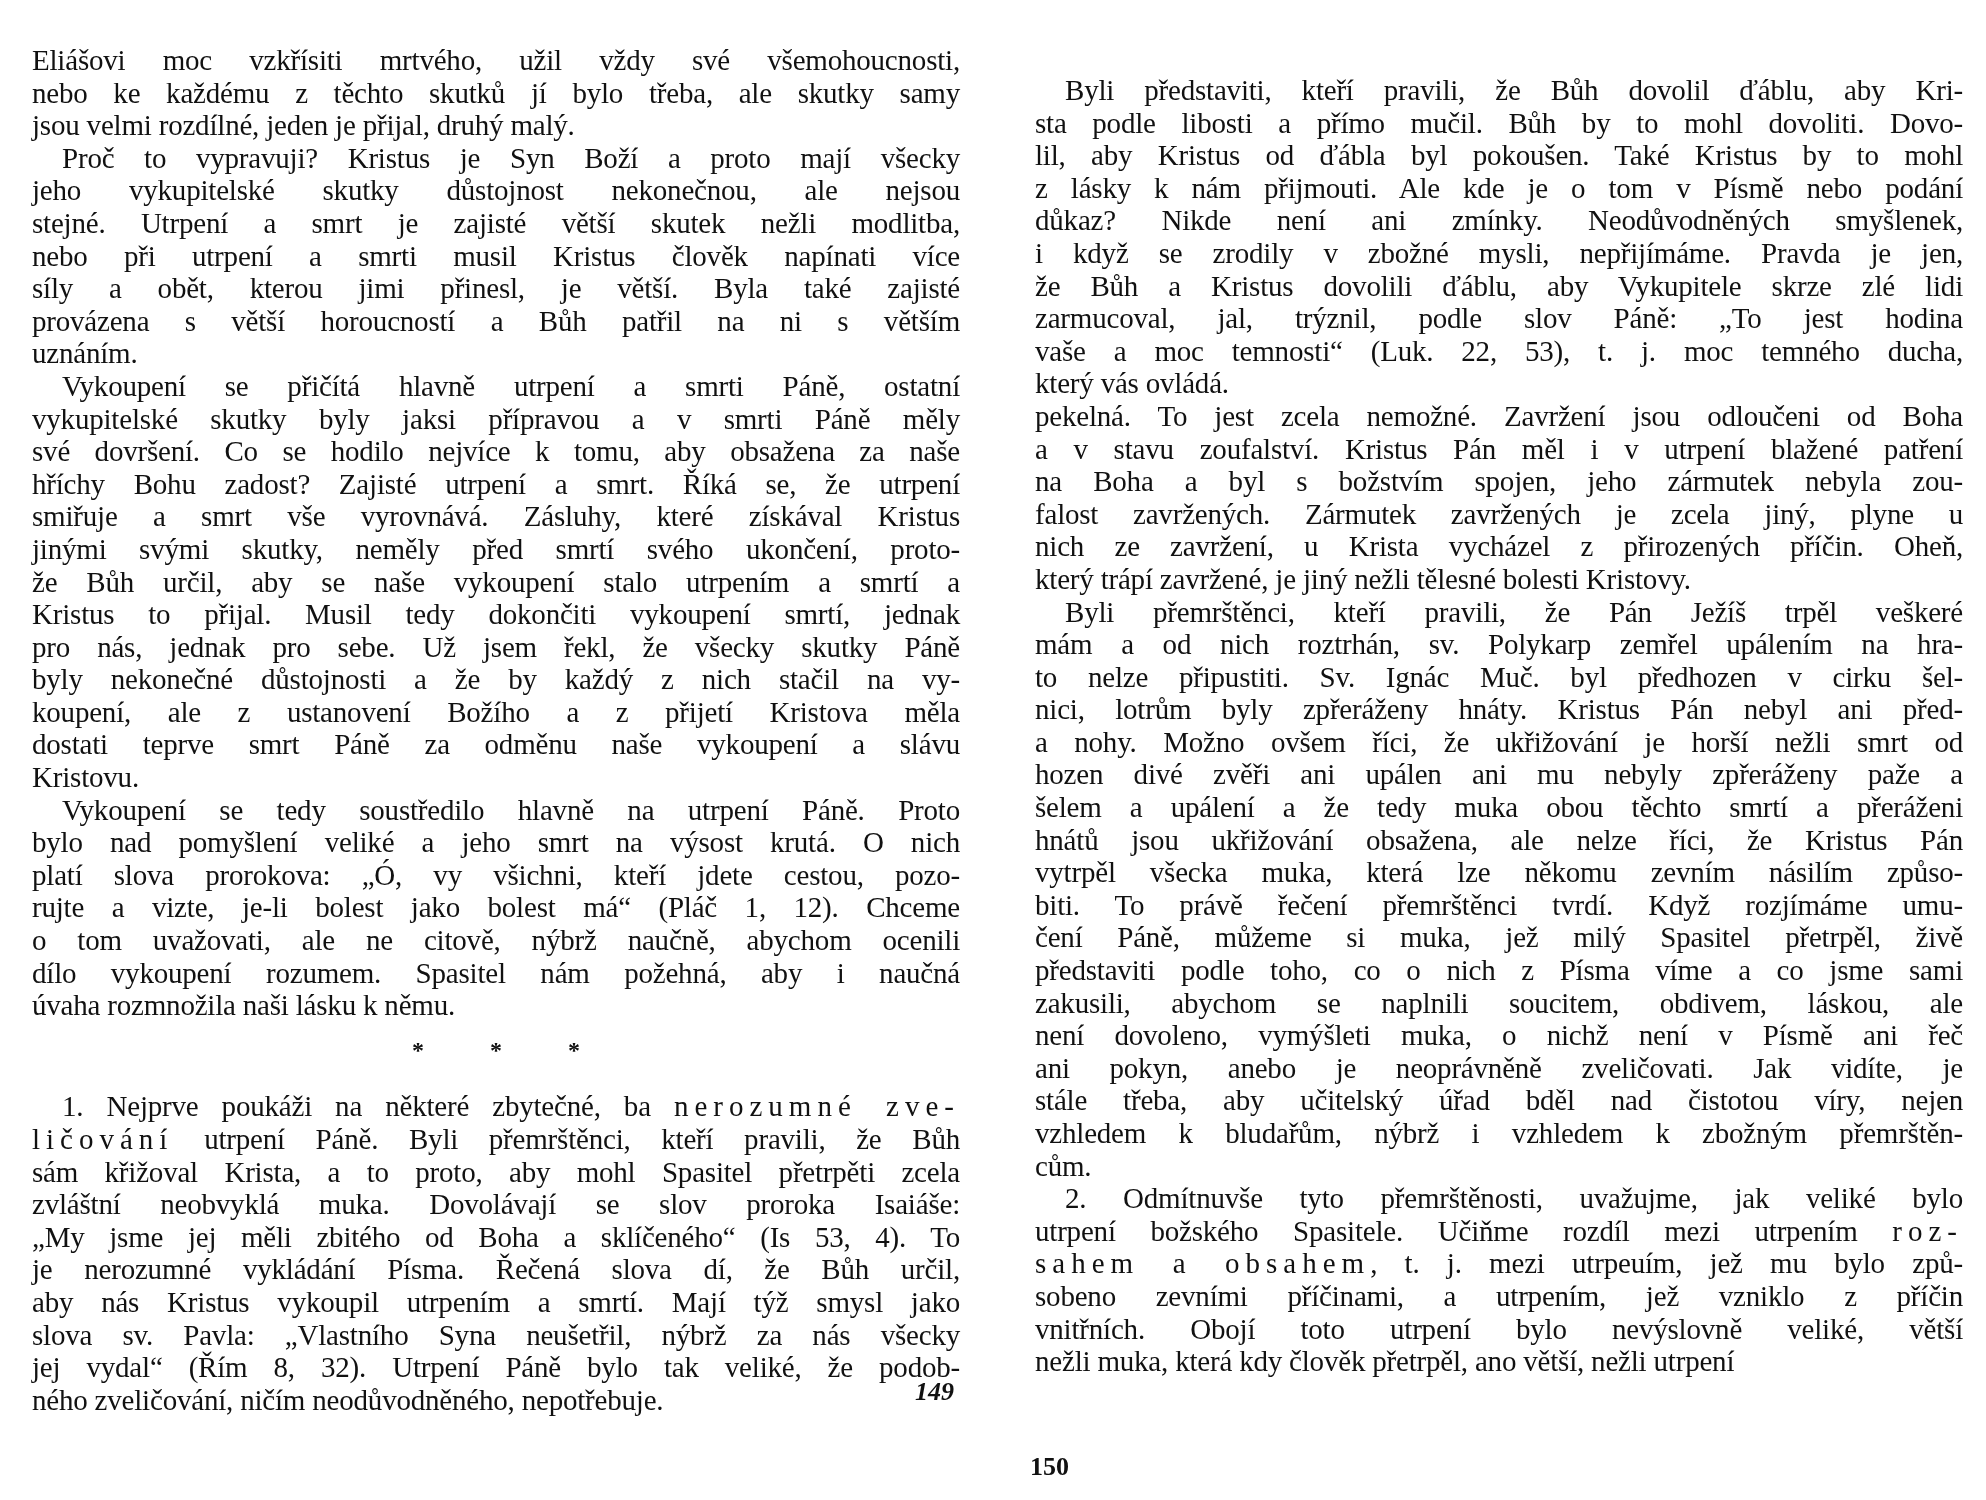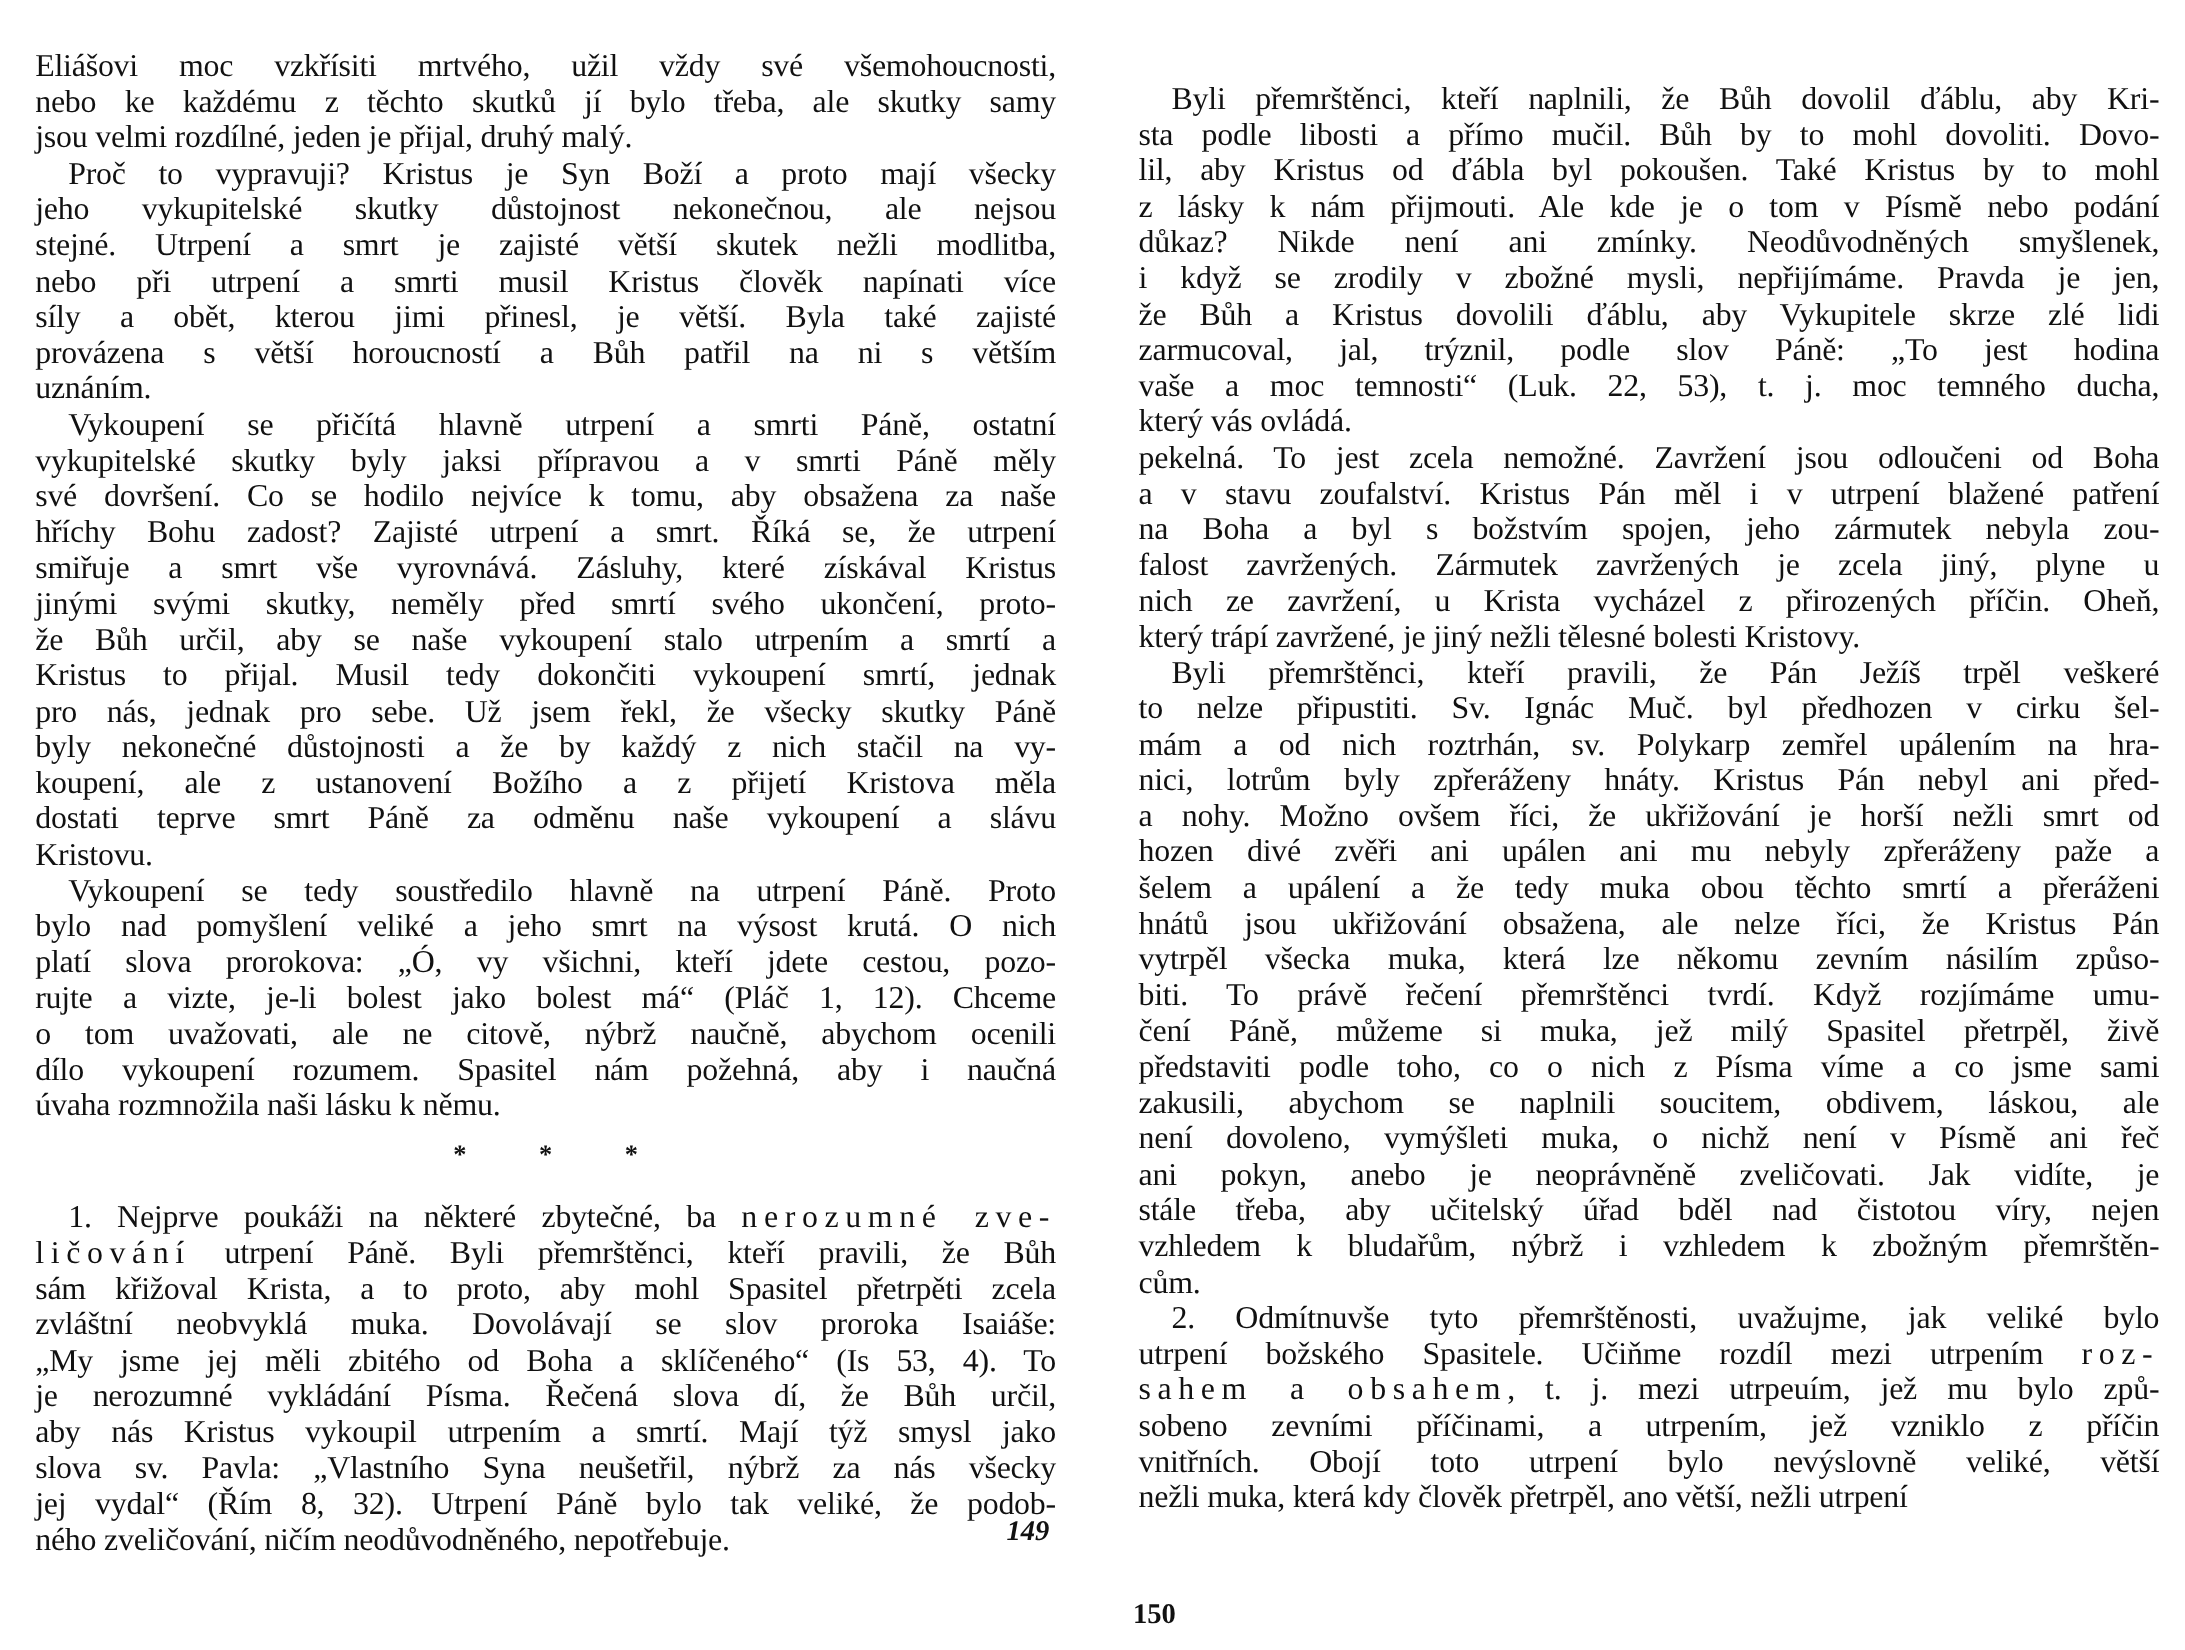--- a/index.html
+++ b/index.html
@@ -79,43 +79,43 @@
         <span class="line"><span>jej vydal“ (Řím 8, 32). Utrpení Páně bylo tak veliké, že podob-</span></span>
         <span class="line last"><span>ného zveličování, ničím neodůvodněného, nepotřebuje.</span></span>
       </div>
     </div>
   <div class="pagenum" id="pnum-left">149</div>
 </div>
 
 <div class="page" id="page-right">
   <div class="col" id="col-right">
       <div>
-        <span class="line indent">Byli přemrštěnci, kteří naplnili, že Bůh dovolil ďáblu, aby Kri-</span>
+        <span class="line indent">Byli představiti, kteří pravili, že Bůh dovolil ďáblu, aby Kri-</span>
         <span class="line">sta podle libosti a přímo mučil. Bůh by to mohl dovoliti. Dovo-</span>
         <span class="line">lil, aby Kristus od ďábla byl pokoušen. Také Kristus by to mohl</span>
         <span class="line">z lásky k nám přijmouti. Ale kde je o tom v Písmě nebo podání</span>
         <span class="line">důkaz? Nikde není ani zmínky. Neodůvodněných smyšlenek,</span>
         <span class="line">i když se zrodily v zbožné mysli, nepřijímáme. Pravda je jen,</span>
         <span class="line">že Bůh a Kristus dovolili ďáblu, aby Vykupitele skrze zlé lidi</span>
         <span class="line">zarmucoval, jal, trýznil, podle slov Páně: „To jest hodina</span>
         <span class="line">vaše a moc temnosti“ (Luk. 22, 53), t. j. moc temného ducha,</span>
         <span class="line last">který vás ovládá.</span>
       </div>
       <div>
         <span class="line">pekelná. To jest zcela nemožné. Zavržení jsou odloučeni od Boha</span>
         <span class="line">a v stavu zoufalství. Kristus Pán měl i v utrpení blažené patření</span>
         <span class="line">na Boha a byl s božstvím spojen, jeho zármutek nebyla zou-</span>
         <span class="line">falost zavržených. Zármutek zavržených je zcela jiný, plyne u</span>
         <span class="line">nich ze zavržení, u Krista vycházel z přirozených příčin. Oheň,</span>
         <span class="line last">který trápí zavržené, je jiný nežli tělesné bolesti Kristovy.</span>
       </div>
       <div>
         <span class="line indent">Byli přemrštěnci, kteří pravili, že Pán Ježíš trpěl veškeré</span>
+        <span class="line">mám a od nich roztrhán, sv. Polykarp zemřel upálením na hra-</span>
         <span class="line">to nelze připustiti. Sv. Ignác Muč. byl předhozen v cirku šel-</span>
-        <span class="line">mám a od nich roztrhán, sv. Polykarp zemřel upálením na hra-</span>
         <span class="line">nici, lotrům byly zpřeráženy hnáty. Kristus Pán nebyl ani před-</span>
         <span class="line">a nohy. Možno ovšem říci, že ukřižování je horší nežli smrt od</span>
         <span class="line">hozen divé zvěři ani upálen ani mu nebyly zpřeráženy paže a</span>
         <span class="line">šelem a upálení a že tedy muka obou těchto smrtí a přeráženi</span>
         <span class="line">hnátů jsou ukřižování obsažena, ale nelze říci, že Kristus Pán</span>
         <span class="line">vytrpěl všecka muka, která lze někomu zevním násilím způso-</span>
         <span class="line">biti. To právě řečení přemrštěnci tvrdí. Když rozjímáme umu-</span>
         <span class="line">čení Páně, můžeme si muka, jež milý Spasitel přetrpěl, živě</span>
         <span class="line">představiti podle toho, co o nich z Písma víme a co jsme sami</span>
         <span class="line">zakusili, abychom se naplnili soucitem, obdivem, láskou, ale</span>

